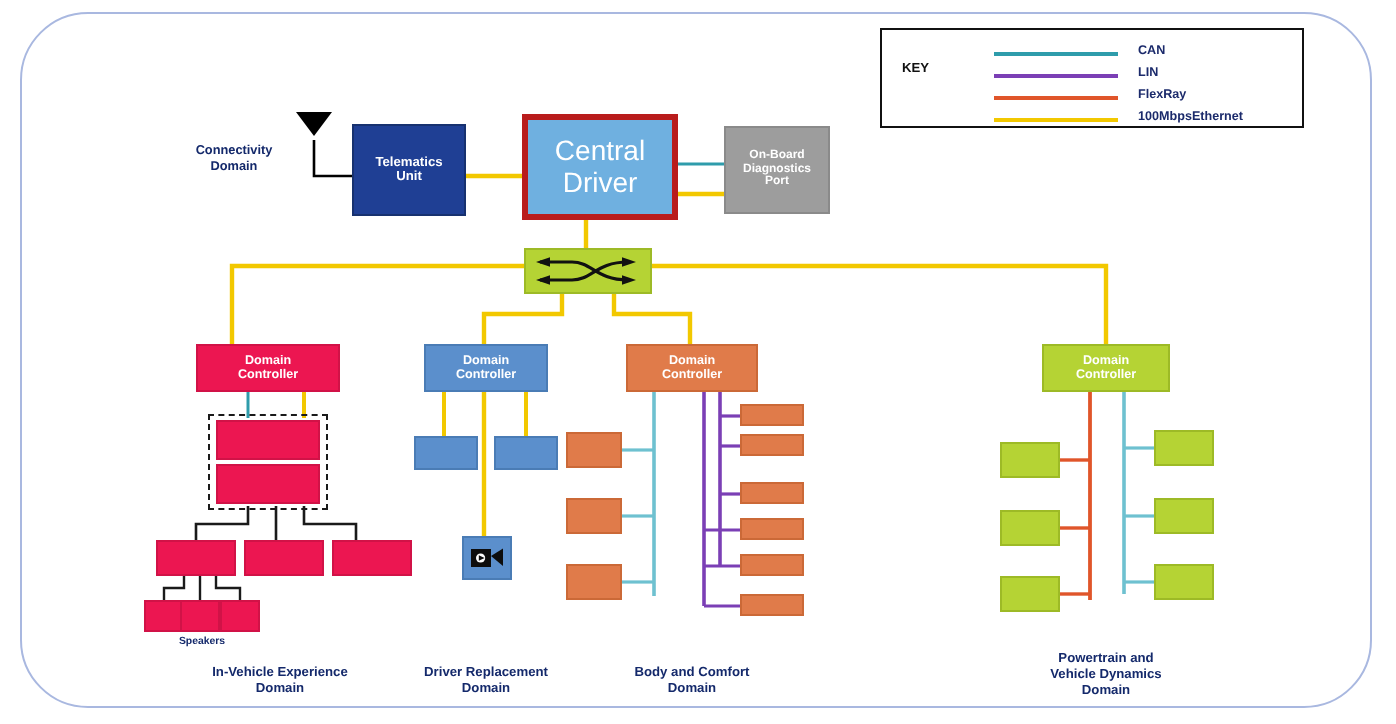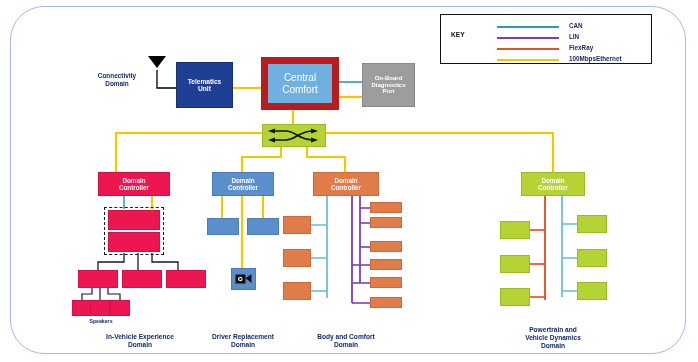--- a/index.html
+++ b/index.html
@@ -7,21 +7,21 @@
   #stage{position:relative;width:698px;height:362px;background:#fff;}
 
   .frame{position:absolute;left:10px;top:6px;width:676px;height:348px;
          border:1.5px solid #a9b8e0;border-radius:34px;box-sizing:border-box;background:#fff;}
 
   .node{position:absolute;box-sizing:border-box;display:flex;align-items:center;
         justify-content:center;text-align:center;color:#fff;font-weight:bold;line-height:1.12;}
 
   
   .telematics{background:#1f3f94;border:1px solid #17316f;font-size:6.6px;}
-  .gateway{background:#6fb0e0;border:7px solid #b91c1c;color:#fff;font-size:10px;font-weight:normal;}
+  .gateway{background:#6fb0e0;border:3px solid #b91c1c;color:#fff;font-size:14px;font-weight:normal;}
   .obd{background:#9d9d9d;border:1px solid #8a8a8a;font-size:6px;}
   .switch{background:#b5d334;border:1px solid #9dba26;}
 
   .dc{font-size:6.3px;}
   .dc-pink{background:#ec1651;border:1px solid #d11247;}
   .dc-blue{background:#5b8fcc;border:1px solid #4a7cb5;}
   .dc-orange{background:#e07b4a;border:1px solid #cb6937;}
   .dc-green{background:#b5d334;border:1px solid #9dba26;}
 
   .ecu-pink{background:#ec1651;border:1px solid #d11247;}
@@ -128,21 +128,21 @@
 
   <div class="antenna" style="left:148px;top:56px;"></div>
 
   <div class="node telematics" style="left:176px;top:62px;width:57px;height:46px;flex-direction:column;">
     <div>Telematics</div>
     <div>Unit</div>
   </div>
 
   <div class="node gateway" style="left:261px;top:57px;width:78px;height:53px;flex-direction:column;">
     <div>Central</div>
-    <div>Comfort</div>
+    <div>Driver</div>
   </div>
 
   <div class="node obd" style="left:362px;top:63px;width:53px;height:44px;flex-direction:column;">
     <div>On-Board</div>
     <div>Diagnostics</div>
     <div>Port</div>
   </div>
 
   <div class="node switch" style="left:262px;top:124px;width:64px;height:23px;">
     <svg width="56" height="17" viewBox="0 0 56 17">

